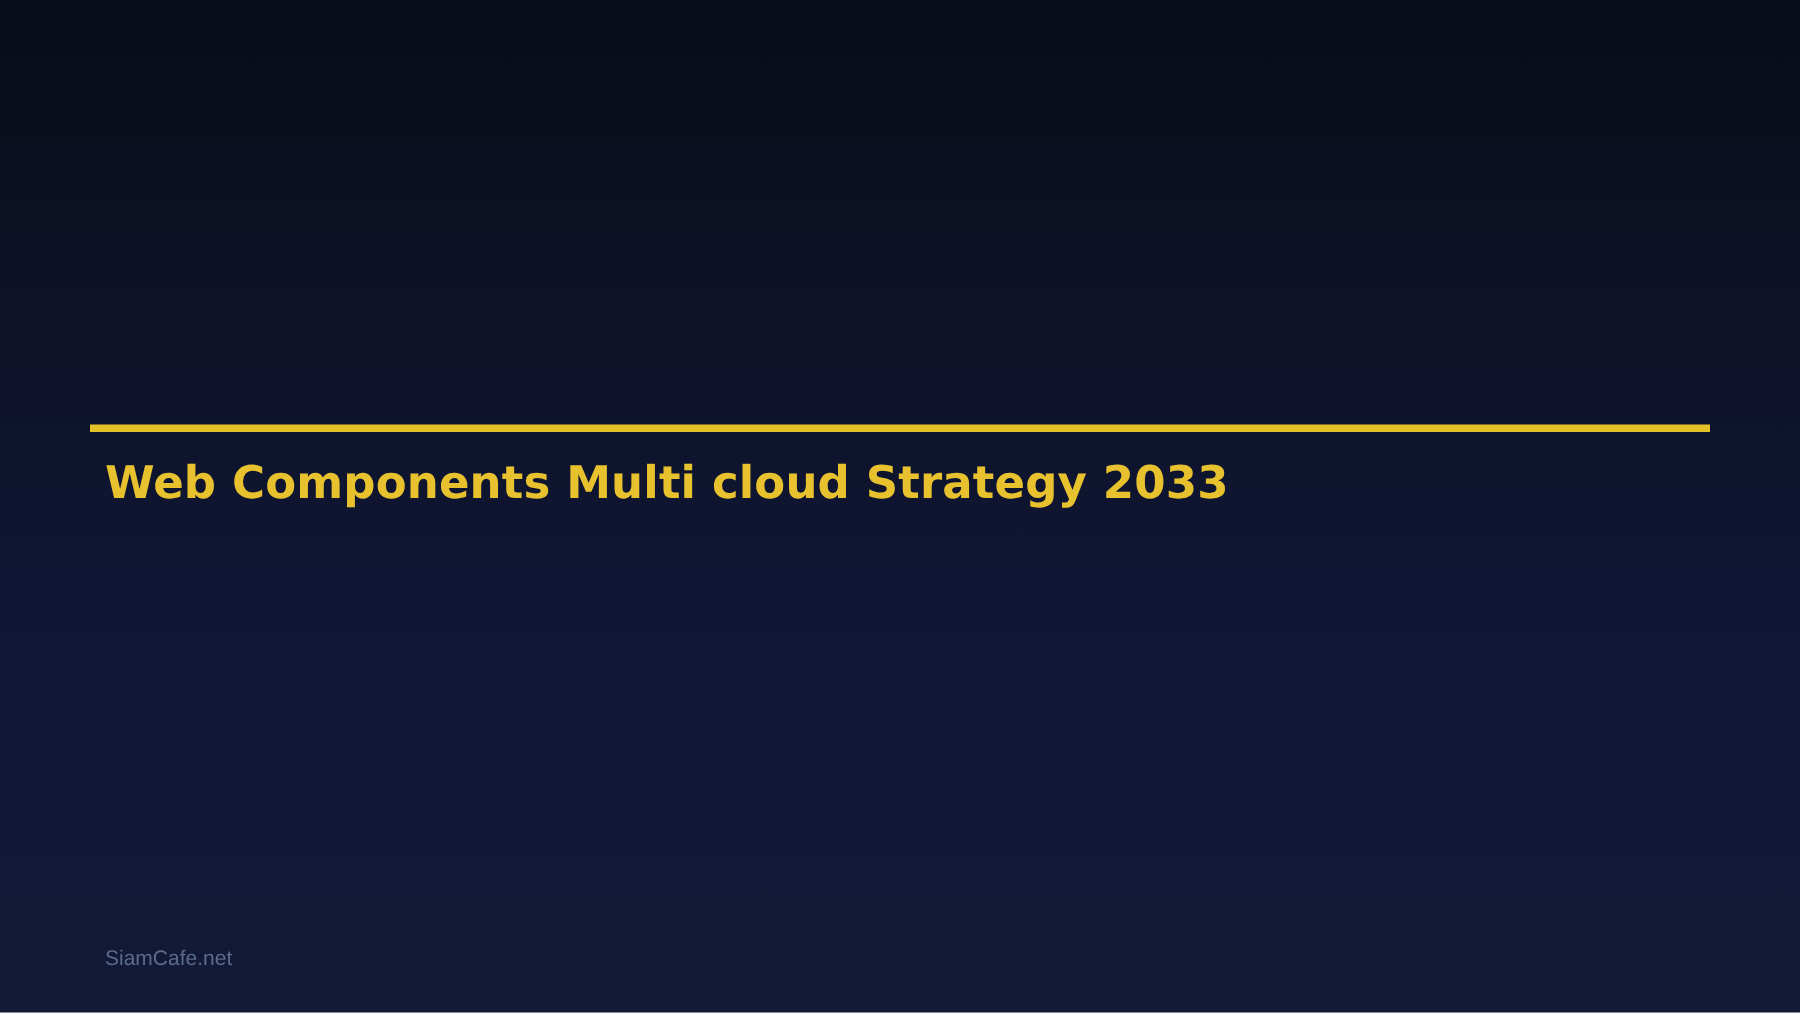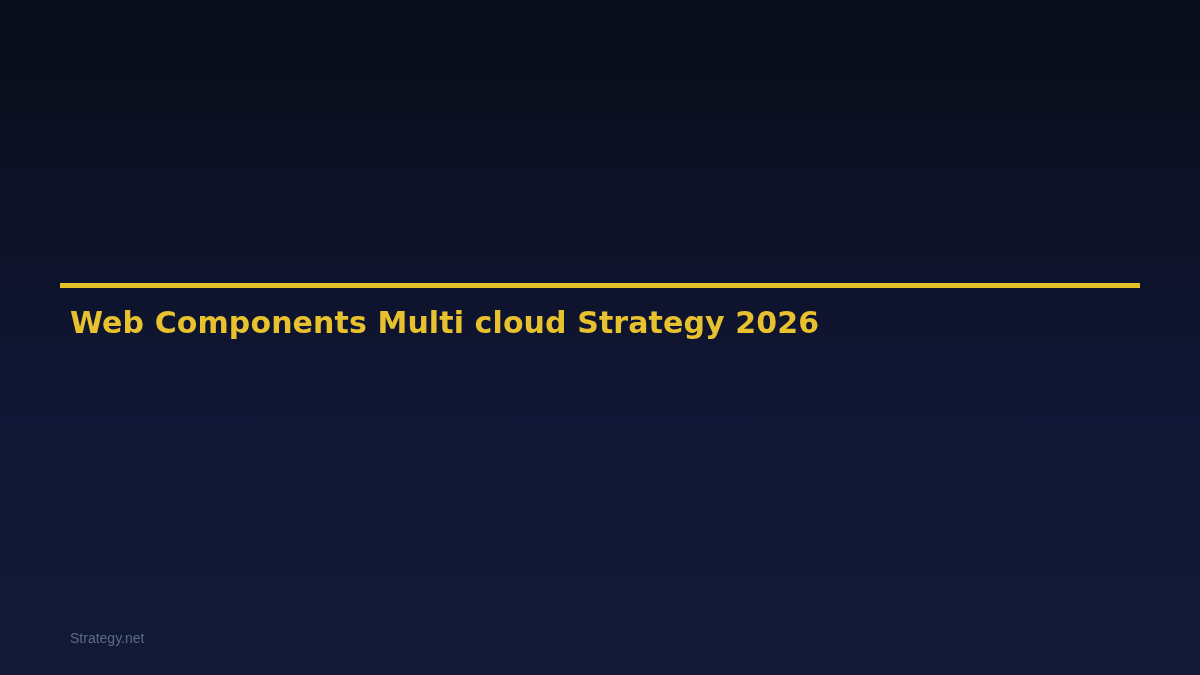--- a/index.html
+++ b/index.html
@@ -76,18 +76,18 @@
 </style>
 </head>
 <body>
 
 <div class="slide">
 
   <div class="top-wash"></div>
 
   <div class="title-block">
     <div class="accent-bar"></div>
-    <h1 class="slide-title">Web Components Multi cloud Strategy 2026</h1>
+    <h1 class="slide-title">Web Components Multi cloud Strategy 2033</h1>
   </div>
 
-  <div class="footer">Strategy.net</div>
+  <div class="footer">SiamCafe.net</div>
 
 </div>
 
 </body></html>

